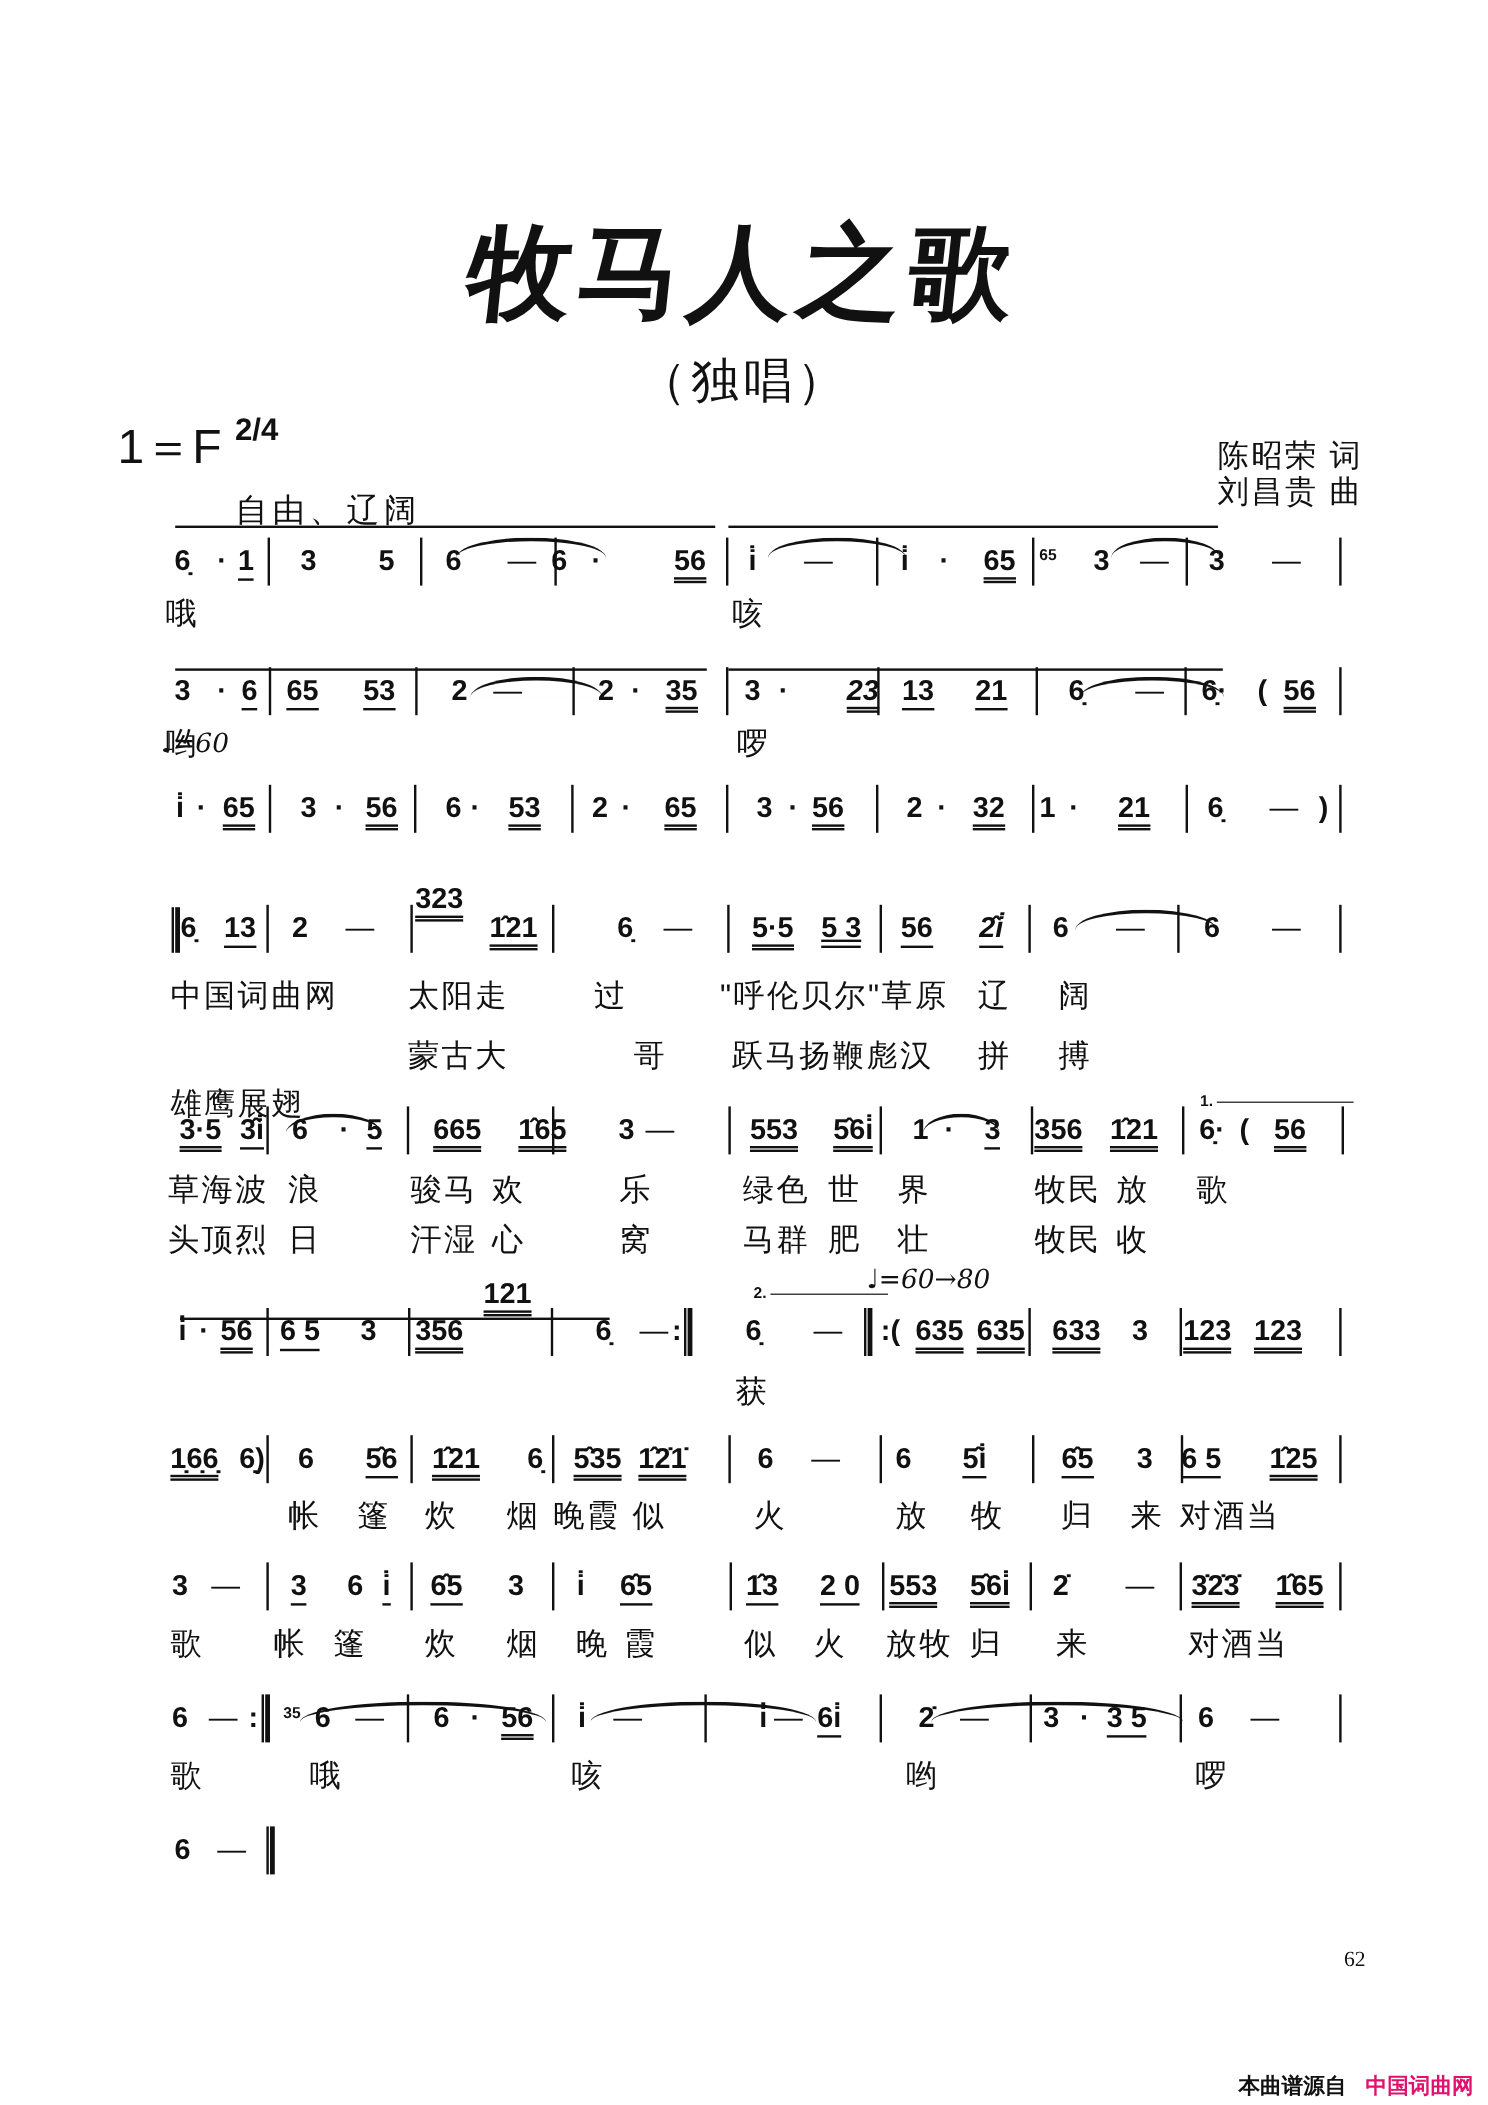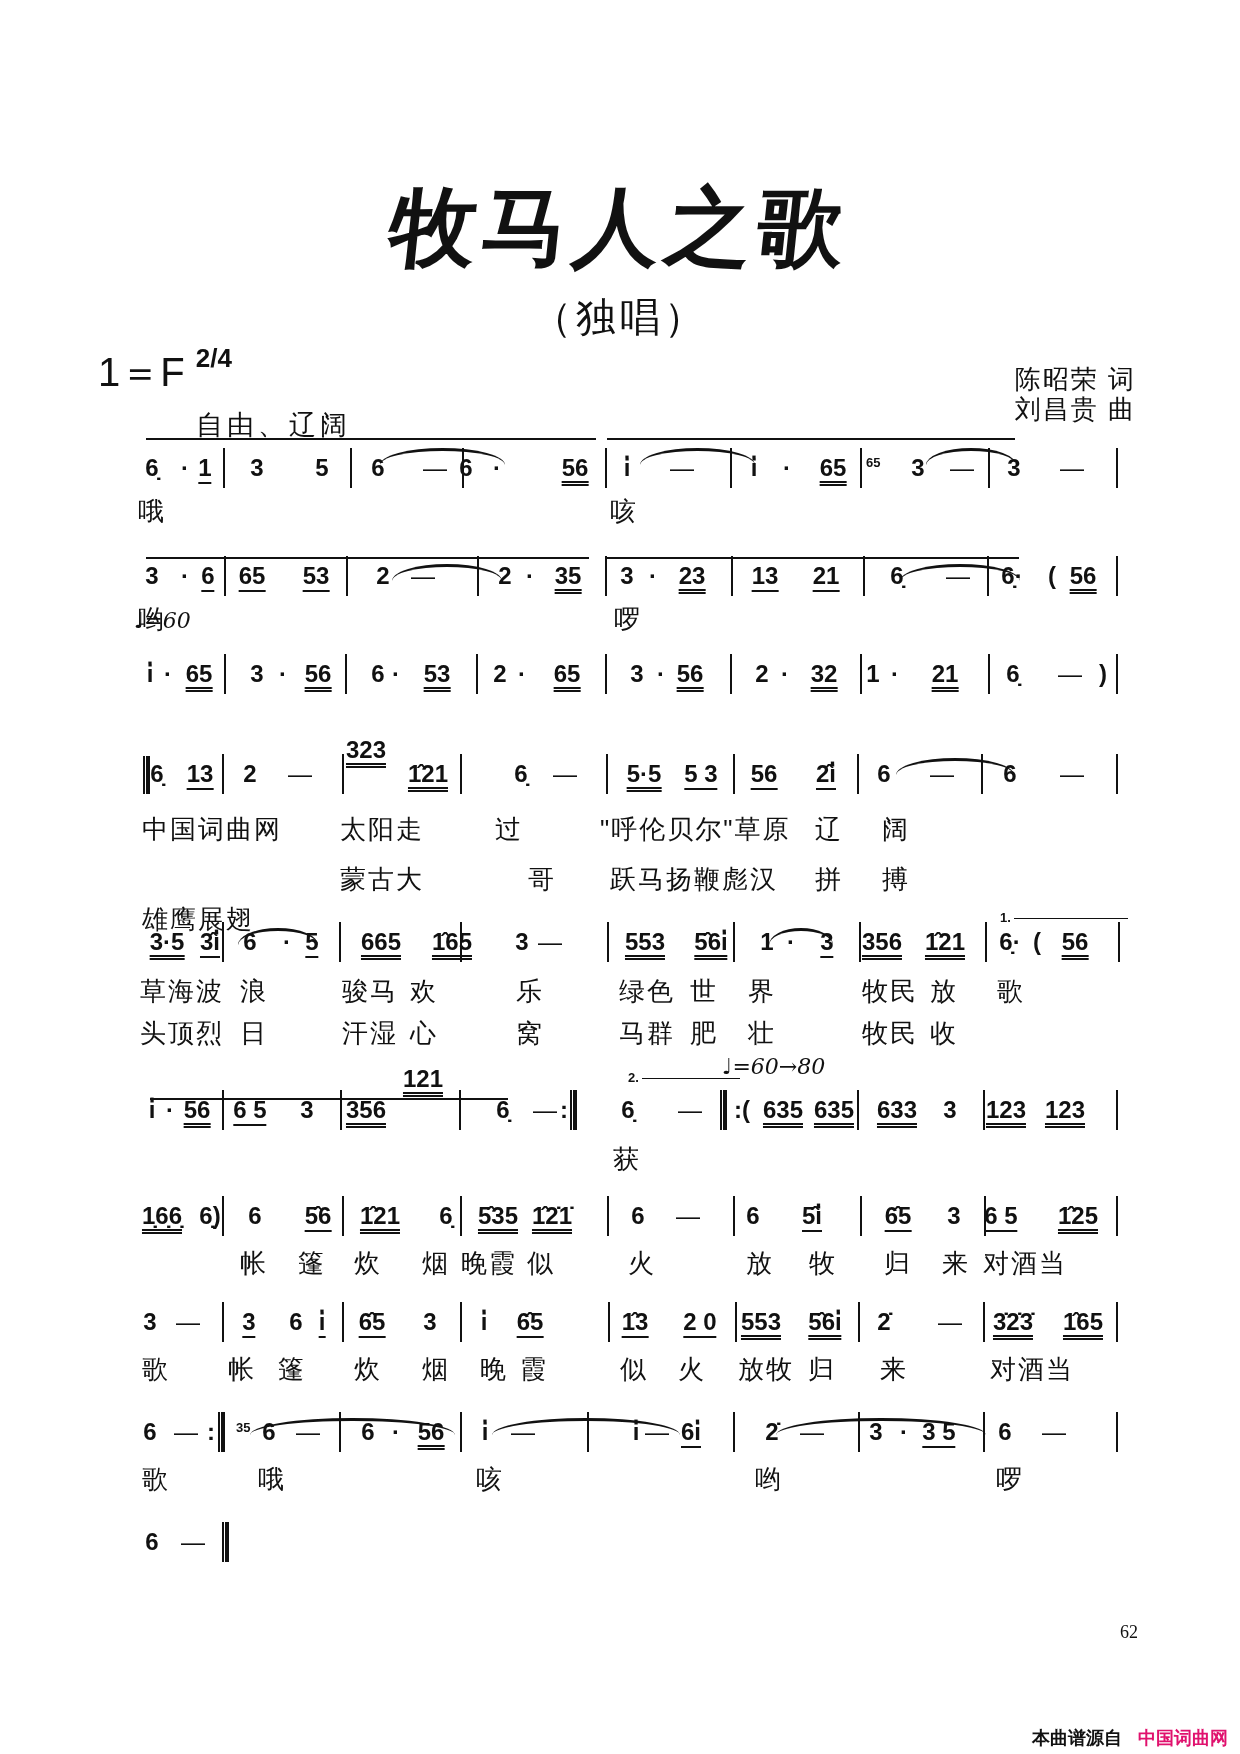--- a/index.html
+++ b/index.html
@@ -79,21 +79,21 @@
     <div class="note" style="left: 208px; top: 562px;"><span class="u1">6</span></div>
     <div class="note" style="left: 252px; top: 562px;"><span class="u1">65</span></div>
     <div class="note" style="left: 316px; top: 562px;"><span class="u1">53</span></div>
     <div class="note" style="left: 383px; top: 562px;"><span>2</span></div>
     <div class="note dashn" style="left: 423px; top: 562px;"><span>—</span></div>
     <div class="note" style="left: 505px; top: 562px;"><span>2</span></div>
     <div class="note" style="left: 530px; top: 562px;"><span>·</span></div>
     <div class="note" style="left: 568px; top: 562px;"><span class="u2">35</span></div>
     <div class="note" style="left: 627px; top: 562px;"><span>3</span></div>
     <div class="note" style="left: 653px; top: 562px;"><span>·</span></div>
-    <div class="note" style="left: 692px; top: 562px;"><span class="u2">23</span></div>
+    <div class="note" style="left: 719px; top: 562px; font-style: italic;"><span class="u2">23</span></div>
     <div class="note" style="left: 765px; top: 562px;"><span class="u1">13</span></div>
     <div class="note" style="left: 826px; top: 562px;"><span class="u1">21</span></div>
     <div class="note" style="left: 897px; top: 562px;"><span>6̣</span></div>
     <div class="note dashn" style="left: 958px; top: 562px;"><span>—</span></div>
     <div class="note" style="left: 1012px; top: 562px;"><span>6̣·</span></div>
     <div class="note" style="left: 1052px; top: 562px;"><span>(</span></div>
     <div class="note" style="left: 1083px; top: 562px;"><span class="u2">56</span></div>
     <div class="bar" style="left: 224px; top: 556px; height: 40px;"></div>
     <div class="bar" style="left: 346px; top: 556px; height: 40px;"></div>
     <div class="bar" style="left: 477px; top: 556px; height: 40px;"></div>
@@ -139,23 +139,23 @@
     <div class="dbar" style="left: 143px; top: 756px; height: 38px;"></div>
     <div class="note" style="left: 157px; top: 760px;"><span>6̣</span></div>
     <div class="note" style="left: 200px; top: 760px;"><span class="u1">13</span></div>
     <div class="note" style="left: 250px; top: 760px;"><span>2</span></div>
     <div class="note dashn" style="left: 300px; top: 760px;"><span>—</span></div>
     <div class="note" style="left: 366px; top: 736px;"><span class="u2">323</span></div>
     <div class="note" style="left: 428px; top: 760px;"><span class="u2">1̂21</span></div>
     <div class="note" style="left: 521px; top: 760px;"><span>6̣</span></div>
     <div class="note dashn" style="left: 565px; top: 760px;"><span>—</span></div>
     <div class="note" style="left: 644px; top: 760px;"><span class="u2">5·5</span></div>
-    <div class="note" style="left: 701px; top: 760px;"><span class="u1">5 3</span></div>
+    <div class="note" style="left: 701px; top: 760px; text-decoration: underline;"><span class="u1">5 3</span></div>
     <div class="note" style="left: 764px; top: 760px;"><span class="u1">56</span></div>
-    <div class="note" style="left: 826px; top: 760px;"><span class="u1">2̂i̇</span></div>
+    <div class="note" style="left: 826px; top: 760px; font-style: italic;"><span class="u1">2̂i̇</span></div>
     <div class="note" style="left: 884px; top: 760px;"><span>6</span></div>
     <div class="note dashn" style="left: 942px; top: 760px;"><span>—</span></div>
     <div class="note" style="left: 1010px; top: 760px;"><span>6</span></div>
     <div class="note dashn" style="left: 1072px; top: 760px;"><span>—</span></div>
     <div class="bar" style="left: 222px; top: 754px; height: 40px;"></div>
     <div class="bar" style="left: 342px; top: 754px; height: 40px;"></div>
     <div class="bar" style="left: 460px; top: 754px; height: 40px;"></div>
     <div class="bar" style="left: 606px; top: 754px; height: 40px;"></div>
     <div class="bar" style="left: 733px; top: 754px; height: 40px;"></div>
     <div class="bar" style="left: 857px; top: 754px; height: 40px;"></div>

